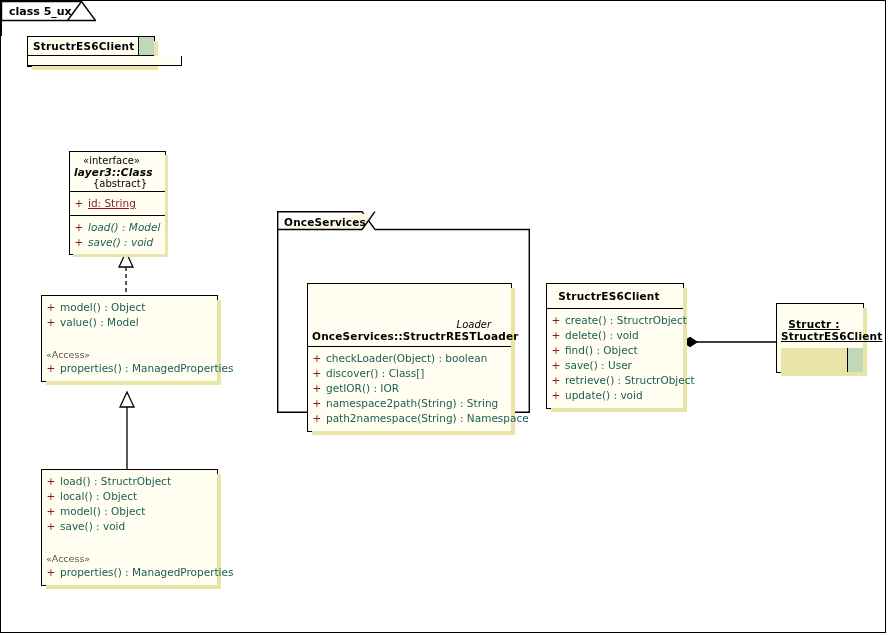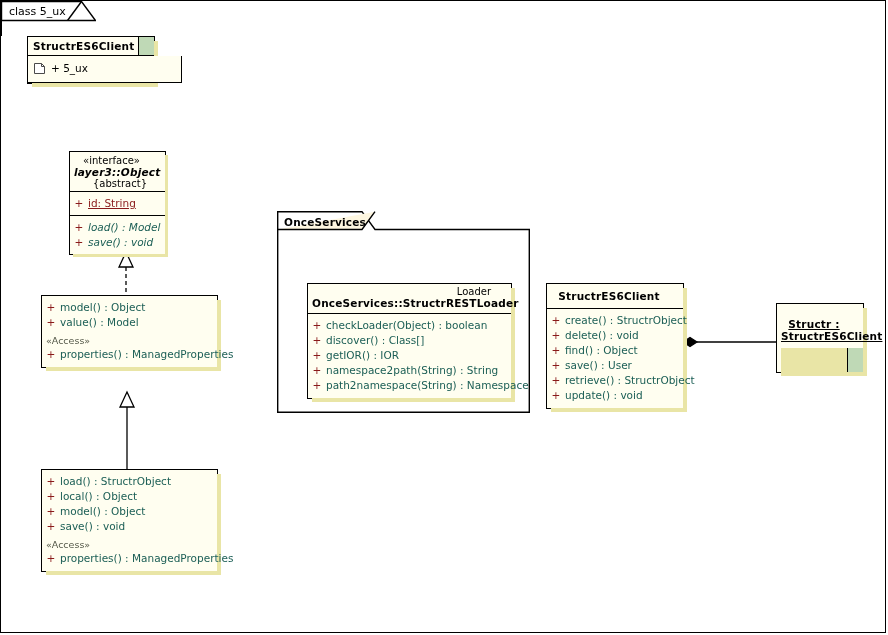--- a/index.html
+++ b/index.html
@@ -15,21 +15,21 @@
 
   
   .frame-tab{
     position:absolute;left:0;top:0;height:20px;
     box-sizing:border-box;
     border-right:none;border-top:none;border-left:none;
   }
   .frame-tab .tab-body{
     position:relative;height:20px;display:flex;align-items:center;
     padding:0 6px 0 8px;
-    font-size:11px;font-weight:normal;color:#000;white-space:nowrap;
+    font-size:11px;font-weight:bold;color:#000;white-space:nowrap;
   }
   .frame-tab svg{position:absolute;left:0;top:0;}
 
   
   .package{position:absolute;}
   .package .pkg-tab{
     position:absolute;left:0;top:0;height:21px;
     display:flex;align-items:center;padding-left:7px;
     font-size:10.5px;font-weight:bold;color:#000;white-space:nowrap;
     letter-spacing:0.2px;z-index:2;
@@ -50,21 +50,21 @@
     position:absolute;right:0;top:0;bottom:0;width:15px;
     background:#bfd9b6;border-left:1px solid #000;
   }
   .uml .hdr{
     position:relative;padding:4px 16px 4px 4px;text-align:center;
     border-bottom:1px solid #000;background:#fffef0;
   }
   .uml .hdr .stereo{
     display:block;font-size:10px;color:#000;font-style:normal;
   }
-  .uml .hdr .stereo.italic{}
+  .uml .hdr .stereo.italic{font-style:italic;margin-top:33px;}
   .uml .hdr .stereo.right{text-align:right;padding-right:2px;}
   .uml .hdr .cname{
     display:block;font-weight:bold;font-size:10.5px;color:#000;
     letter-spacing:0.2px;
   }
   .uml .hdr .cname.italic{font-style:italic;}
   .uml .hdr .cname.underline{text-decoration:underline;}
   .uml .hdr .sub{display:block;font-size:10px;color:#000;text-align:right;padding-right:2px;}
 
   .uml .compartment{
@@ -77,21 +77,21 @@
     white-space:nowrap;padding:1px 0 1px 0;
   }
   .feature .vis{
     width:18px;flex:0 0 18px;text-align:center;
     color:#8a1a1a;font-weight:normal;font-size:10.5px;
   }
   .feature .sig{color:#1b5e55;font-size:10.5px;}
   .feature .sig.italic{font-style:italic;}
   .feature .sig.attr{color:#8a1a1a;text-decoration:underline;}
   .compartment .grouplabel{
-    font-size:9.5px;color:#55594a;padding-left:4px;padding-bottom:1px;
+    font-size:9.5px;color:#55594a;padding-left:4px;padding-bottom:1px;margin-top:14px;
   }
 
   
   .listbox .row{
     display:flex;align-items:center;line-height:15px;
     padding:1px 4px 1px 5px;white-space:nowrap;
   }
   .listbox .row .lbl{font-size:10.5px;color:#000;padding-left:5px;}
   .ico{width:13px;height:13px;flex:0 0 13px;position:relative;display:inline-block;}
 
@@ -115,38 +115,29 @@
   </div>
   <div style="position:absolute;left:0;top:19px;width:1.4px;height:16px;background:#000;"></div>
 
   <div class="uml listbox" style="left:26px;top:35px;width:128px;">
     <div class="shadow" style="left:4px;top:4px;right:-4px;bottom:-4px;"></div>
     <div class="hdr" style="text-align:left;padding:3px 16px 3px 5px;">
       <span class="cname" style="text-align:left;">StructrES6Client</span>
       <span class="strip" style="bottom:auto;height:100%;"></span>
     </div>
     <div class="compartment" style="padding:4px 4px 5px 0;width:155px;background:#fffef0;border:1px solid #000;border-top:none;margin-left:-1px;box-sizing:border-box;position:relative;">
-      <div class="row">
-        <span class="ico">
-          <svg width="13" height="13" viewBox="0 0 13 13">
-            <path d="M1.5,1.5 L8.5,1.5 L11.5,4.5 L11.5,11.5 L1.5,11.5 Z" fill="#ffffff" stroke="#4a4a4a" stroke-width="1"></path>
-            <path d="M8.5,1.5 L8.5,4.5 L11.5,4.5" fill="none" stroke="#4a4a4a" stroke-width="1"></path>
-          </svg>
-        </span>
-        <span class="lbl">+ 5_ux</span>
-      </div>
     </div>
   </div>
 
   <div class="uml" style="left:68px;top:150px;width:97px;">
     <div class="shadow" style="left:3px;top:3px;right:-3px;bottom:-3px;"></div>
     <span class="strip"></span>
     <div class="hdr" style="padding:3px 16px 2px 4px;">
       <span class="stereo">«interface»</span>
-      <span class="cname italic">layer3::Object</span>
+      <span class="cname italic">layer3::Class</span>
       <span class="sub">{abstract}</span>
     </div>
     <div class="compartment">
       <div class="feature">
         <span class="vis">+</span>
         <span class="sig attr">id:  String</span>
       </div>
     </div>
     <div class="compartment">
       <div class="feature">

